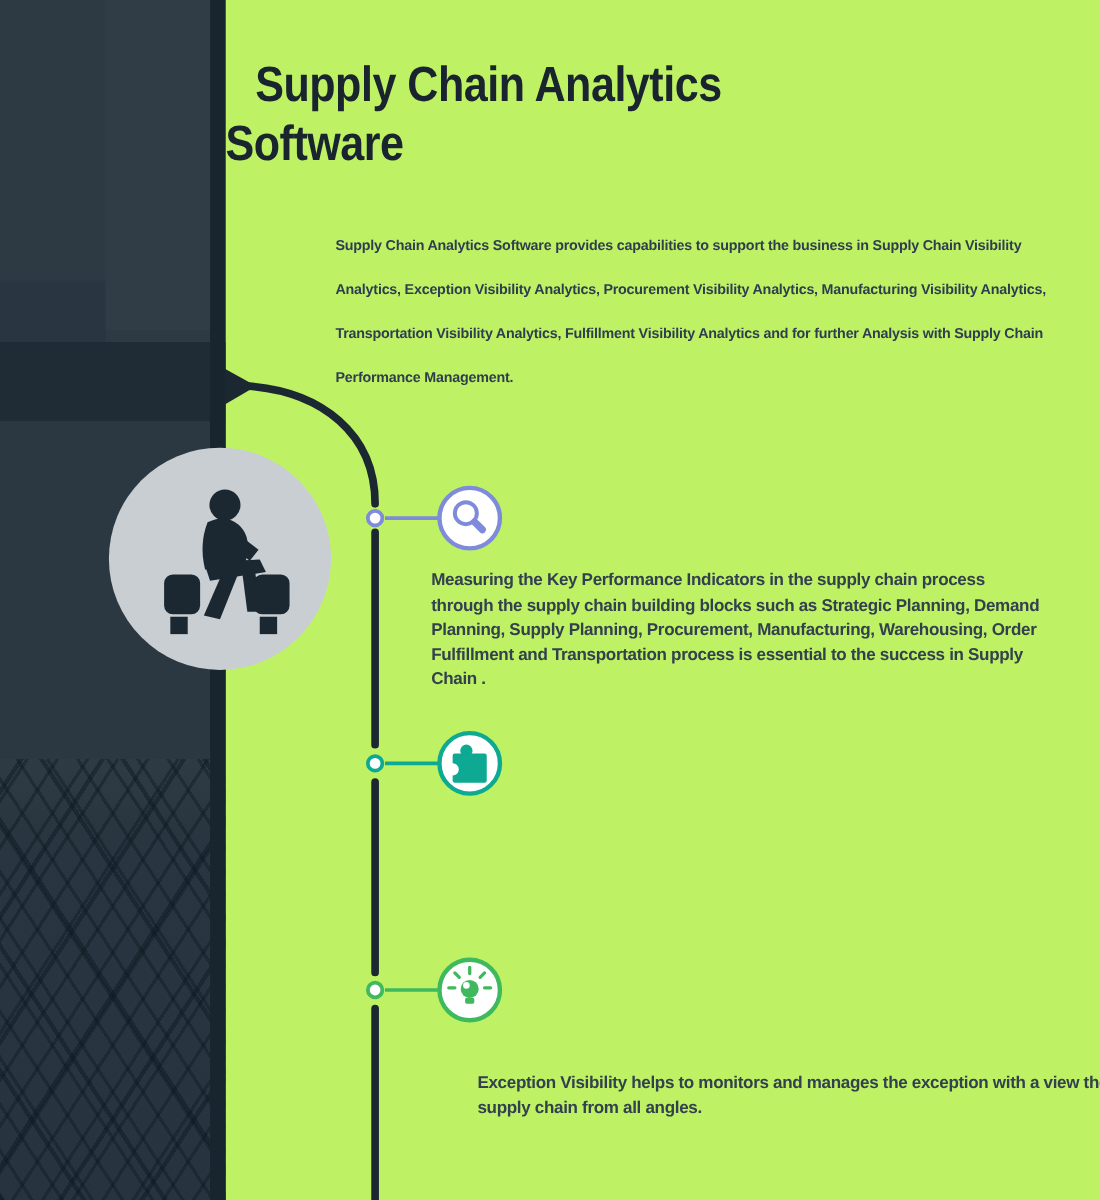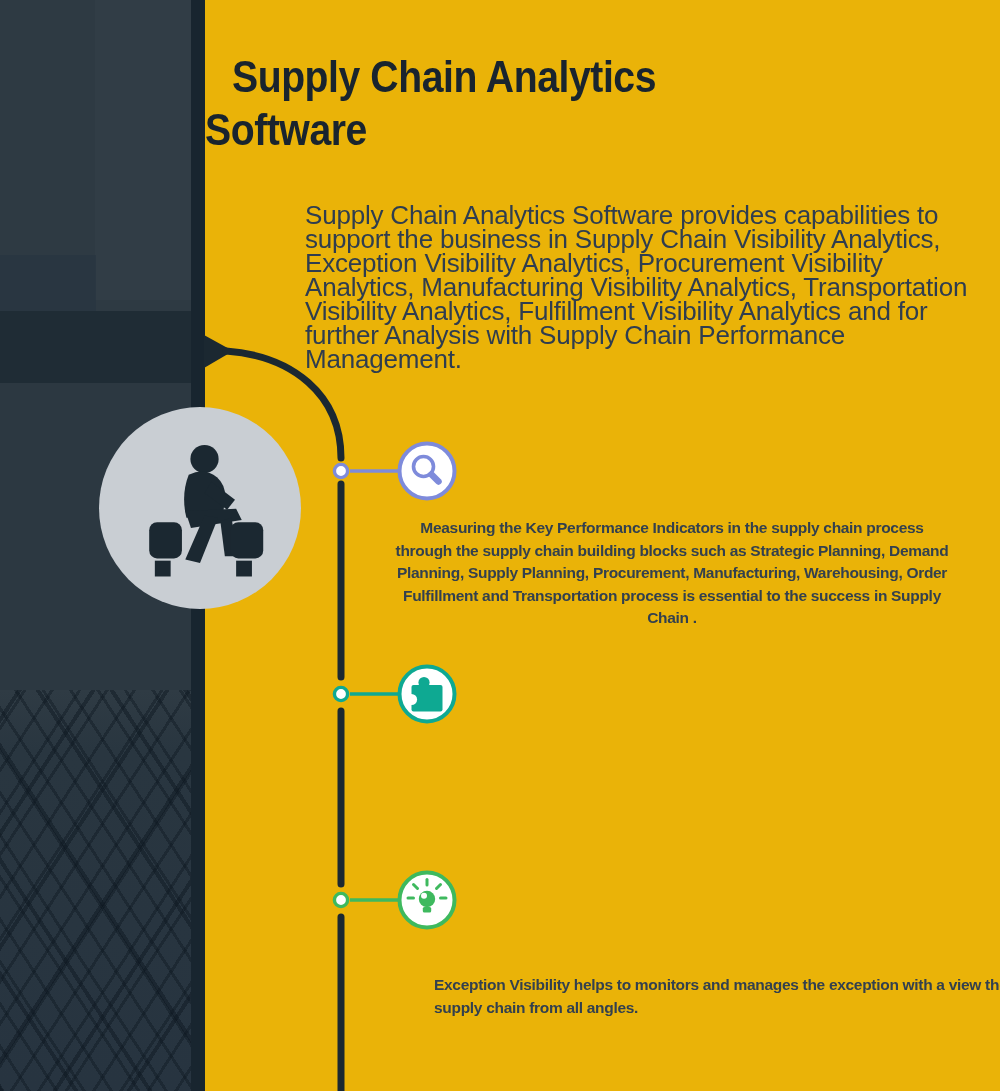--- a/index.html
+++ b/index.html
@@ -11,21 +11,21 @@
     --sidebar-edge:#18252f;
     --circle-bg:#c9ced3;
     --purple:#7e8bdb;
     --teal:#0ea992;
     --green:#3eb95e;
   }
   *{margin:0;padding:0;box-sizing:border-box;}
   html,body{background:#ffffff;}
   body{font-family:"Liberation Sans","DejaVu Sans",sans-serif;}
   .canvas{
-    position:relative;width:1000px;height:1091px;background:#eab308;overflow:hidden;
+    position:relative;width:1000px;height:1091px;background:#bef264;overflow:hidden;
   }
   
   .sidebar{
     position:absolute;left:0;top:0;width:205px;height:1091px;background:var(--sidebar);
   }
   .sb-glow{
     position:absolute;left:95px;top:0;width:96px;height:300px;background:#333f49;opacity:.6;
   }
   .sb-shelf{
     position:absolute;left:0;top:255px;width:96px;height:57px;background:#283540;opacity:.7;
@@ -52,38 +52,38 @@
   .title{
     position:absolute;left:205px;top:50px;width:640px;
     font-size:45px;line-height:53px;font-weight:800;color:var(--title);
     letter-spacing:-.5px;transform:scaleX(.87);transform-origin:0 0;
   }
   .title .t1{display:block;padding-left:31px;}
   .title .t2{display:block;}
   
   .intro{
     position:absolute;left:305px;top:203px;width:680px;
-    font-size:26px;line-height:24px;font-weight:400;letter-spacing:-.2px;color:var(--body);
+    font-size:13px;line-height:40px;font-weight:700;letter-spacing:-.2px;color:var(--body);
   }
   
   .avatar{
     position:absolute;left:99px;top:407px;width:202px;height:202px;border-radius:50%;
     background:var(--circle-bg);display:flex;align-items:center;justify-content:center;
   }
   .avatar svg{width:136px;height:140px;margin-top:6px;}
   
   .tl{
     position:absolute;left:0;top:0;width:1000px;height:1091px;pointer-events:none;
   }
   
   .item-text{
     position:absolute;font-weight:700;color:#33404e;
     font-size:15.5px;line-height:22.6px;letter-spacing:-.3px;
   }
-  .p1{left:392px;top:517px;width:560px;text-align:center;}
+  .p1{left:392px;top:517px;width:560px;}
   .p2{left:401px;top:748px;width:552px;}
   .p3{left:395px;top:974px;width:584px;margin-left:39px;}
 </style>
 </head>
 <body>
 
 <div class="canvas">
 
   <aside class="sidebar">
     <div class="sb-glow"></div>

